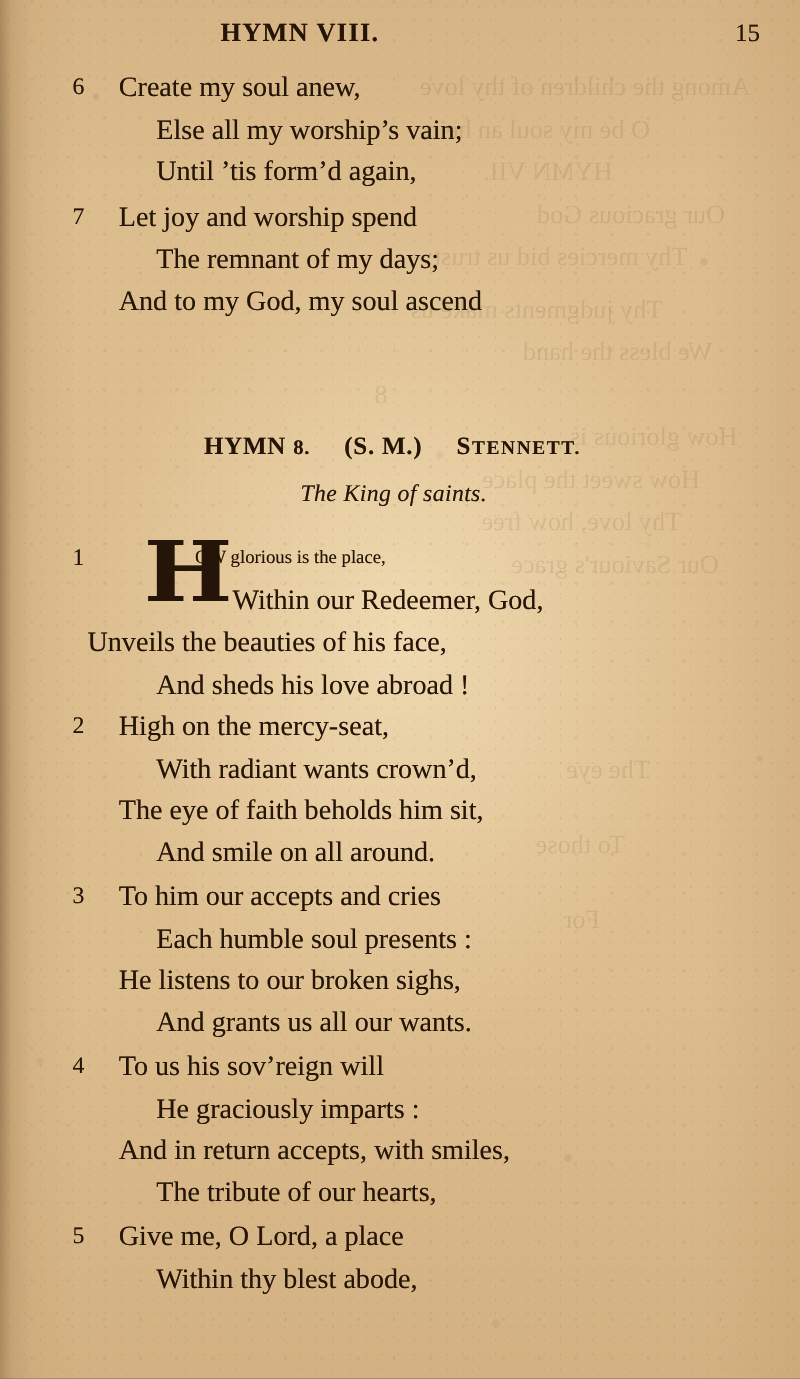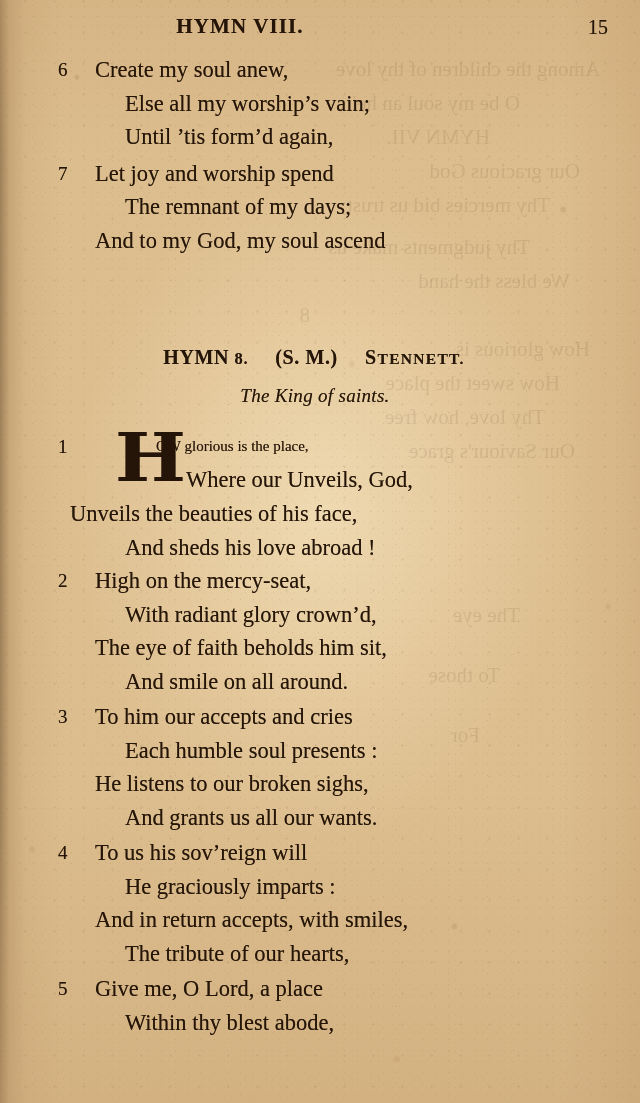--- a/index.html
+++ b/index.html
@@ -249,32 +249,32 @@
         <span class="smallcaps" id="author-slot"><span style="font-size: 20px;">S</span><span>TENNETT.</span></span>
       </div>
       <div class="hymn-sub" style="margin-top:16px;">The King of saints.</div>
     </div>
 
     <div style="position:absolute; top:430px; left:0; width:640px;">
       <div class="vnum" style="line-height:33.5px;">1</div>
       <div class="dropcap-block">
         <span class="dropcap">H</span>
         <span class="dc-l1">OW glorious is the place,</span>
-        <span class="dc-l2">Where our Unveils, God,</span>
+        <span class="dc-l2">Within our Redeemer, God,</span>
       </div>
       <div class="vline i-long" style="padding-left:70px;">Unveils the beauties of his face,</div>
       <div class="vline i-short">And sheds his love abroad !</div>
     </div>
 
     <div style="position:absolute; top:564px; left:0; width:640px;">
       <div id="hymn-stanzas">
           <div class="stanza" style="margin-top: 0px;">
             <div class="vnum">2</div>
             <div class="vline i-long">High on the mercy-seat,</div>
-            <div class="vline i-short">With radiant glory crown’d,</div>
+            <div class="vline i-short">With radiant wants crown’d,</div>
             <div class="vline i-long">The eye of faith beholds him sit,</div>
             <div class="vline i-short">And smile on all around.</div>
           </div>
           <div class="stanza" style="margin-top: 2px;">
             <div class="vnum">3</div>
             <div class="vline i-long">To him our accepts and cries</div>
             <div class="vline i-short">Each humble soul presents :</div>
             <div class="vline i-long">He listens to our broken sighs,</div>
             <div class="vline i-short">And grants us all our wants.</div>
           </div>

